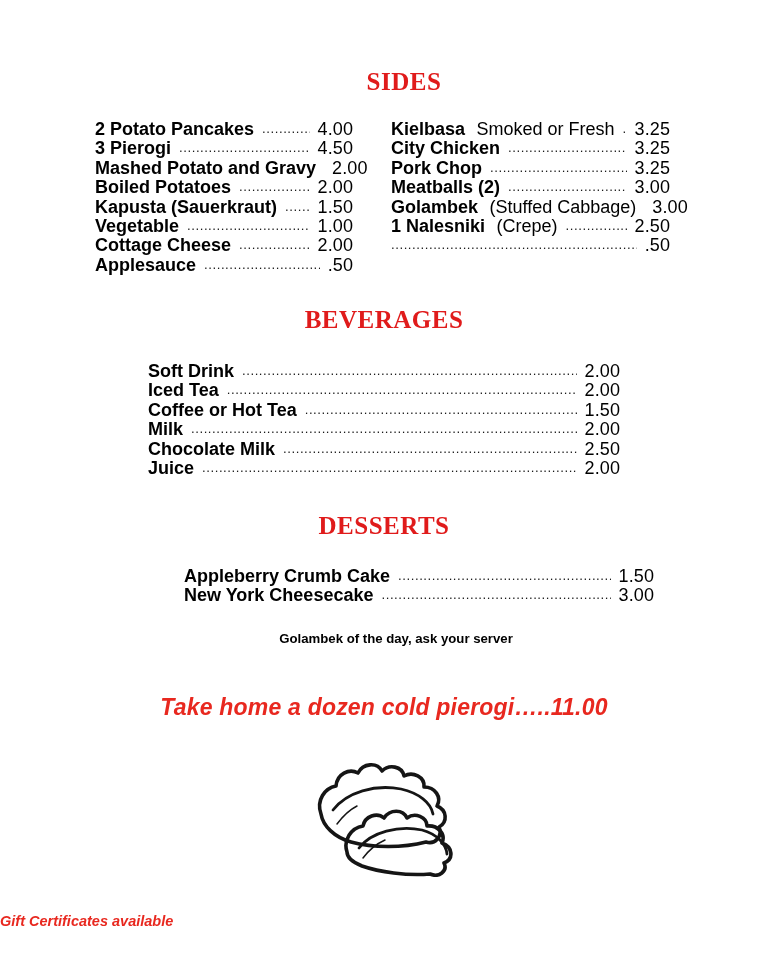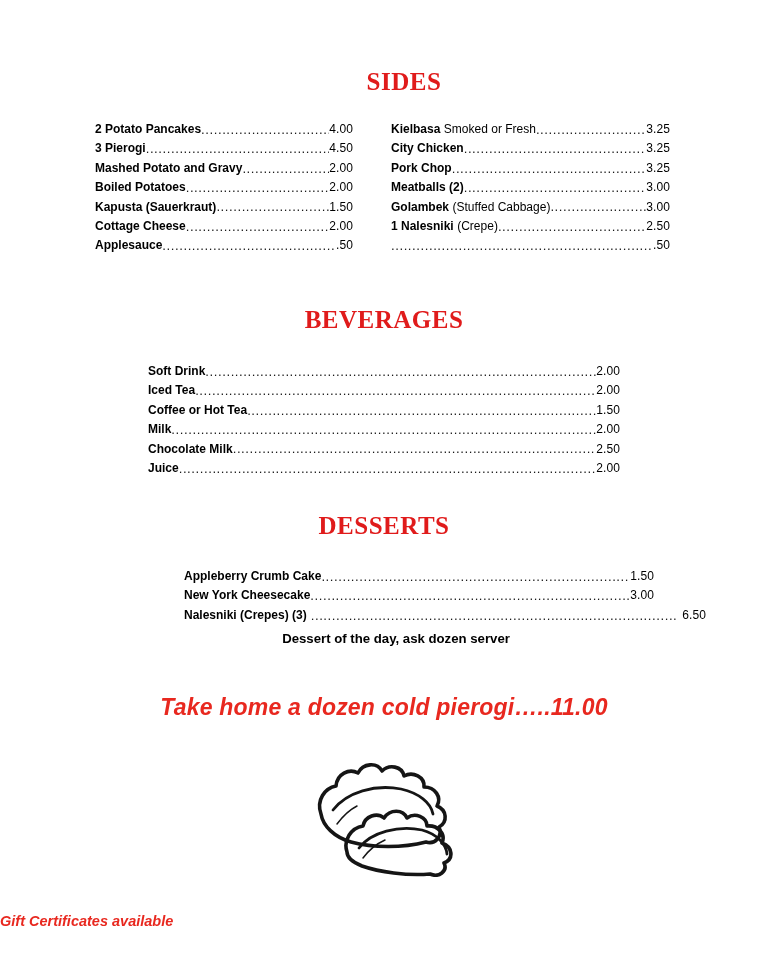--- a/index.html
+++ b/index.html
@@ -23,24 +23,25 @@
     font-family: "Liberation Serif", serif;
     font-weight: bold;
     font-size: 25px;
     letter-spacing: 0.5px;
     line-height: 1;
   }
 
   
   .menu-line {
     display: flex;
-    align-items: flex-end;
-    font-size: 12px;
+    align-items: center;
+    font-size: 18px;
     line-height: 19.4px;
     white-space: nowrap;
+    gap: 8px;
   }
   .menu-line .name {
     font-weight: bold;
     flex: 0 0 auto;
   }
   .menu-line .desc {
     font-weight: normal;
     flex: 0 0 auto;
     padding-left: 3.5px;
   }
@@ -172,20 +173,25 @@
       <span class="leader"></span>
       <span class="price">2.00</span>
     </div>
 
     <div class="menu-line">
       <span class="name">Kapusta (Sauerkraut)</span>
       <span class="leader"></span>
       <span class="price">1.50</span>
     </div>
 
+    <div class="menu-line">
+      <span class="name">Vegetable</span>
+      <span class="leader"></span>
+      <span class="price">1.00</span>
+    </div>
 
     <div class="menu-line">
       <span class="name">Cottage Cheese</span>
       <span class="leader"></span>
       <span class="price">2.00</span>
     </div>
 
     <div class="menu-line">
       <span class="name">Applesauce</span>
       <span class="leader"></span>
@@ -294,29 +300,24 @@
     <span class="leader"></span>
     <span class="price">1.50</span>
   </div>
 
   <div class="menu-line">
     <span class="name">New York Cheesecake</span>
     <span class="leader"></span>
     <span class="price">3.00</span>
   </div>
 
-  <div class="menu-line extended wide-gap">
-    <span class="name">Nalesniki (Crepes) (3)</span>
-    <span class="leader"></span>
-    <span class="price">6.50</span>
-  </div>
 
 </div>
 
-<div id="dessert-note">Dessert of the day, ask dozen server</div>
+<div id="dessert-note">Golambek of the day, ask your server</div>
 
 <div id="promo">Take home a dozen cold pierogi…..11.00</div>
 
 <div id="pierogi-art">
   <svg viewBox="0 0 182 125" xmlns="http://www.w3.org/2000/svg" fill="none" stroke="#151515" stroke-width="3.6" stroke-linecap="round" stroke-linejoin="round">
 
     <path d="M18 62
              C 13 48, 22 36, 33 34
              C 34 22, 46 16, 55 21
              C 60 11, 74 10, 79 19

